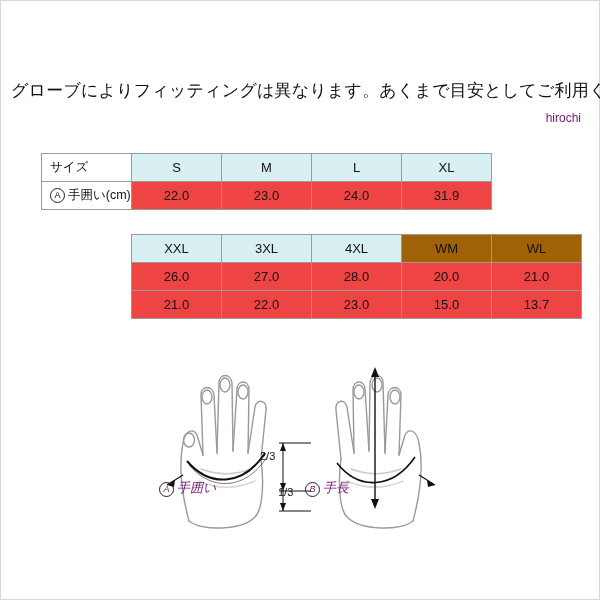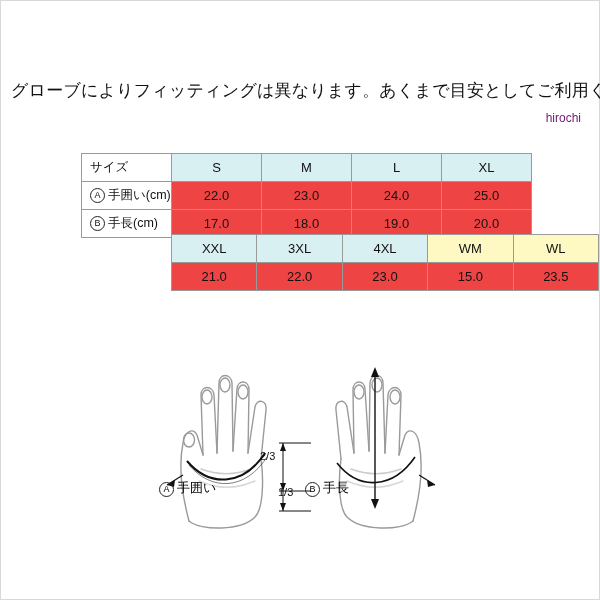--- a/index.html
+++ b/index.html
@@ -36,38 +36,37 @@
     right: 18px;
     top: 110px;
     font-size: 12px;
     color: #701a75;
   }
   
   table.sz {
     position: absolute;
     border-collapse: collapse;
     table-layout: fixed;
-    margin-left: 40px;
   }
   table.sz td {
     border: 1px solid #9a9a9a;
     height: 27px;
     text-align: center;
     font-size: 13px;
     color: #111;
     padding: 0;
   }
   table.sz td.lbl {
     text-align: left;
     padding-left: 8px;
     font-size: 12.5px;
     background: #ffffff;
   }
   td.hdr-blue { background: #d8f0f2; font-weight: normal; }
-  td.hdr-pink { background: #fef9c3; }
+  td.hdr-pink { background: #a16207; }
   td.white { background: #ef4444; }
 
   #table-top { left: 40px; top: 152px; }
   #table-bottom { left: 130px; top: 233px; border-radius: 15px; }
 
   .circ {
     display: inline-block;
     width: 13px;
     height: 13px;
     line-height: 13px;
@@ -82,22 +81,23 @@
   .illus {
     position: absolute;
     left: 130px;
     top: 350px;
     width: 340px;
     height: 200px;
   }
   .cap {
     position: absolute;
     font-size: 13px;
-    color: #000000;
+    color: #701a75;
     white-space: nowrap;
+    font-style: italic;
   }
   .cap .circ { vertical-align: 0px; }
   #cap-a { left: 158px; top: 478px; }
   #cap-b { left: 304px; top: 478px; }
   .frac {
     position: absolute;
     font-size: 11px;
     color: #111;
   }
   #frac-23 { left: 259px; top: 449px; }
@@ -125,28 +125,21 @@
         <td class="hdr-blue">S</td>
         <td class="hdr-blue">M</td>
         <td class="hdr-blue">L</td>
         <td class="hdr-blue">XL</td>
       </tr>
       <tr>
         <td class="lbl"><span class="circ">A</span><span>手囲い(cm)</span></td>
         <td class="white">22.0</td>
         <td class="white">23.0</td>
         <td class="white">24.0</td>
-        <td class="white">25.0</td>
-      </tr>
-      <tr>
-        <td class="lbl"><span class="circ">B</span><span>手長(cm)</span></td>
-        <td class="white">17.0</td>
-        <td class="white">18.0</td>
-        <td class="white">19.0</td>
-        <td class="white">20.0</td>
+        <td class="white">31.9</td>
       </tr>
     </tbody>
   </table>
 
   <table class="sz" id="table-bottom">
     <colgroup>
       <col style="width:90px">
       <col style="width:90px">
       <col style="width:90px">
       <col style="width:90px">
@@ -154,25 +147,32 @@
     </colgroup>
     <tbody>
       <tr>
         <td class="hdr-blue">XXL</td>
         <td class="hdr-blue">3XL</td>
         <td class="hdr-blue">4XL</td>
         <td class="hdr-pink">WM</td>
         <td class="hdr-pink">WL</td>
       </tr>
       <tr>
+        <td class="white">26.0</td>
+        <td class="white">27.0</td>
+        <td class="white">28.0</td>
+        <td class="white">20.0</td>
+        <td class="white">21.0</td>
+      </tr>
+      <tr>
         <td class="white">21.0</td>
         <td class="white">22.0</td>
         <td class="white">23.0</td>
         <td class="white">15.0</td>
-        <td class="white">23.5</td>
+        <td class="white">13.7</td>
       </tr>
     </tbody>
   </table>
 
   <svg class="illus" viewBox="0 0 340 200">
     <g fill="none" stroke="#9a9a9a" stroke-width="1.4" stroke-linecap="round" stroke-linejoin="round">
 
       <path d="M58 170 C50 140 48 112 52 92 C54 80 62 76 66 84 L72 104"></path>
       <path d="M72 104 L70 44 C70 34 82 34 83 44 L86 102"></path>
       <path d="M86 102 L88 32 C88 22 100 22 101 32 L102 100"></path>

